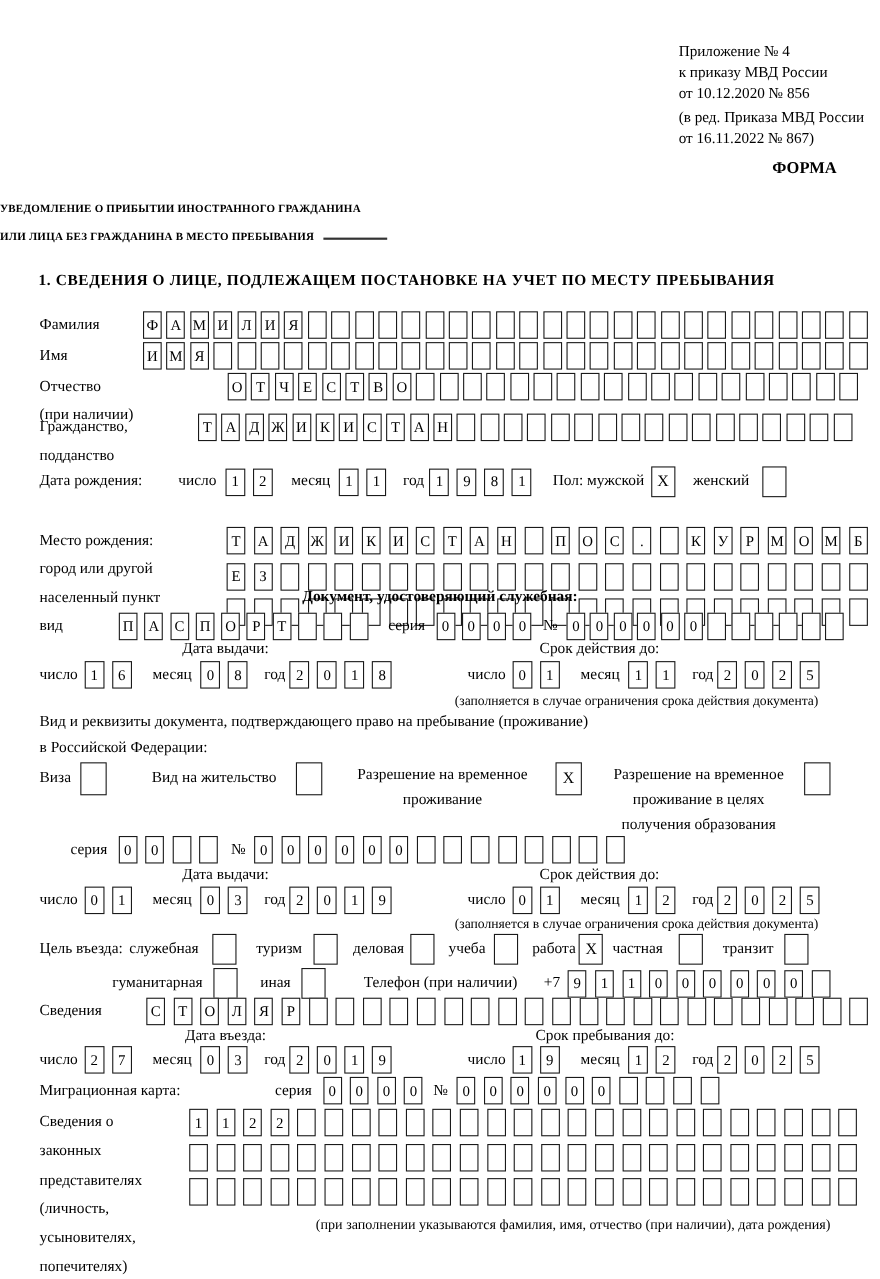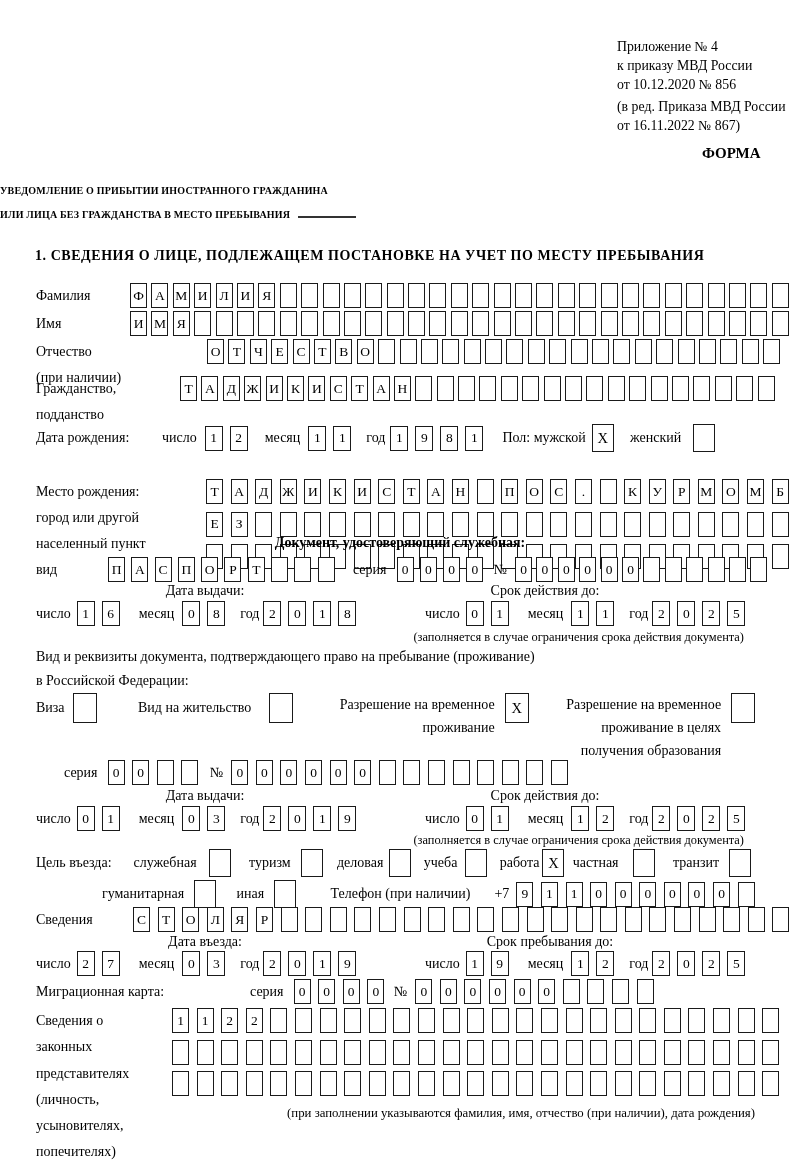--- a/index.html
+++ b/index.html
@@ -17,41 +17,41 @@
   .cbwrap .bx{width:22px;height:28px;border-width:1.6px;font-size:14.5px;}
   .cbwrap.lg .bx{width:24px;height:30px;}
   .hdrblock{font-size:13.8px;line-height:19px;}
   .bold{font-weight:bold;}
   .titleblock{left:0;width:100%;text-align:left;font-weight:bold;font-size:10px;line-height:22.5px;letter-spacing:.2px;}
   .uline{display:inline-block;width:58px;border-bottom:2px solid #333;height:13px;margin-left:8px;}
   .sech{font-weight:bold;font-size:14px;letter-spacing:.55px;white-space:nowrap;}
   .mlabel div{font-size:14px;line-height:26px;white-space:nowrap;}
   .place-label div{line-height:26.2px;}
   .repr-label div{line-height:26.3px;}
-  .stackc{text-align:right;font-size:14px;line-height:23px;}
+  .stackc{text-align:center;font-size:14px;line-height:23px;}
   .note{font-size:12.4px;white-space:nowrap;}
   .dghead{font-size:14px;text-align:center;}
   .boxcol > .bxr{margin-bottom:7.6px;}
   .boxcol.repr > .bxr{margin-bottom:6.6px;}
 </style>
 </head>
 <body>
 
 <div class="abs hdrblock" style="left:617px;top:37px;">
   <div>Приложение № 4</div>
   <div>к приказу МВД России</div>
   <div>от 10.12.2020 № 856</div>
   <div style="margin-top:3px">(в ред. Приказа МВД России</div>
   <div>от 16.11.2022 № 867)</div>
 </div>
 <div class="abs bold" style="left:702px;top:145px;font-size:15px;">ФОРМА</div>
 
 <div class="abs titleblock" style="top:180px;">
   <div>УВЕДОМЛЕНИЕ О ПРИБЫТИИ ИНОСТРАННОГО ГРАЖДАНИНА</div>
-  <div><span>ИЛИ ЛИЦА БЕЗ ГРАЖДАНСТВА В МЕСТО ПРЕБЫВАНИЯ</span><span class="uline"></span></div>
+  <div><span>ИЛИ ЛИЦА БЕЗ ГРАЖДАНИНА В МЕСТО ПРЕБЫВАНИЯ</span><span class="uline"></span></div>
 </div>
 
 <div class="abs sech" style="left:35px;top:248px;">1. СВЕДЕНИЯ О ЛИЦЕ, ПОДЛЕЖАЩЕМ ПОСТАНОВКЕ НА УЧЕТ ПО МЕСТУ ПРЕБЫВАНИЯ</div>
 
 <div class="row" style="left:36px;top:283px;">
   <span class="lb" style="width:94px;">Фамилия</span>
   <span class="bxr">
       <span class="bx">Ф</span>
       <span class="bx">А</span>
       <span class="bx">М</span>
@@ -489,21 +489,21 @@
   <span class="bxr date">
       <span class="bx">2</span>
       <span class="bx">0</span>
       <span class="bx">2</span>
       <span class="bx">5</span>
     </span>
 </div>
 <div class="abs note" style="left:0;right:56px;top:833px;text-align:right;">(заполняется в случае ограничения срока действия документа)</div>
 
 <div class="row" style="left:36px;top:849px;">
-  <span class="lb" style="margin-right:22px;">Цель въезда:</span>
+  <span class="lb" style="margin-right:6px;">Цель въезда:</span>
   <span class="lb">служебная</span>
   <span class="bxr cbwrap" style="margin-left:12px;">
       <span class="bx"></span>
     </span>
   <span class="lb" style="margin-left:14px;">туризм</span>
   <span class="bxr cbwrap" style="margin-left:10px;">
       <span class="bx"></span>
     </span>
   <span class="lb" style="margin-left:10px;">деловая</span>
   <span class="bxr cbwrap" style="margin-left:6px;">

